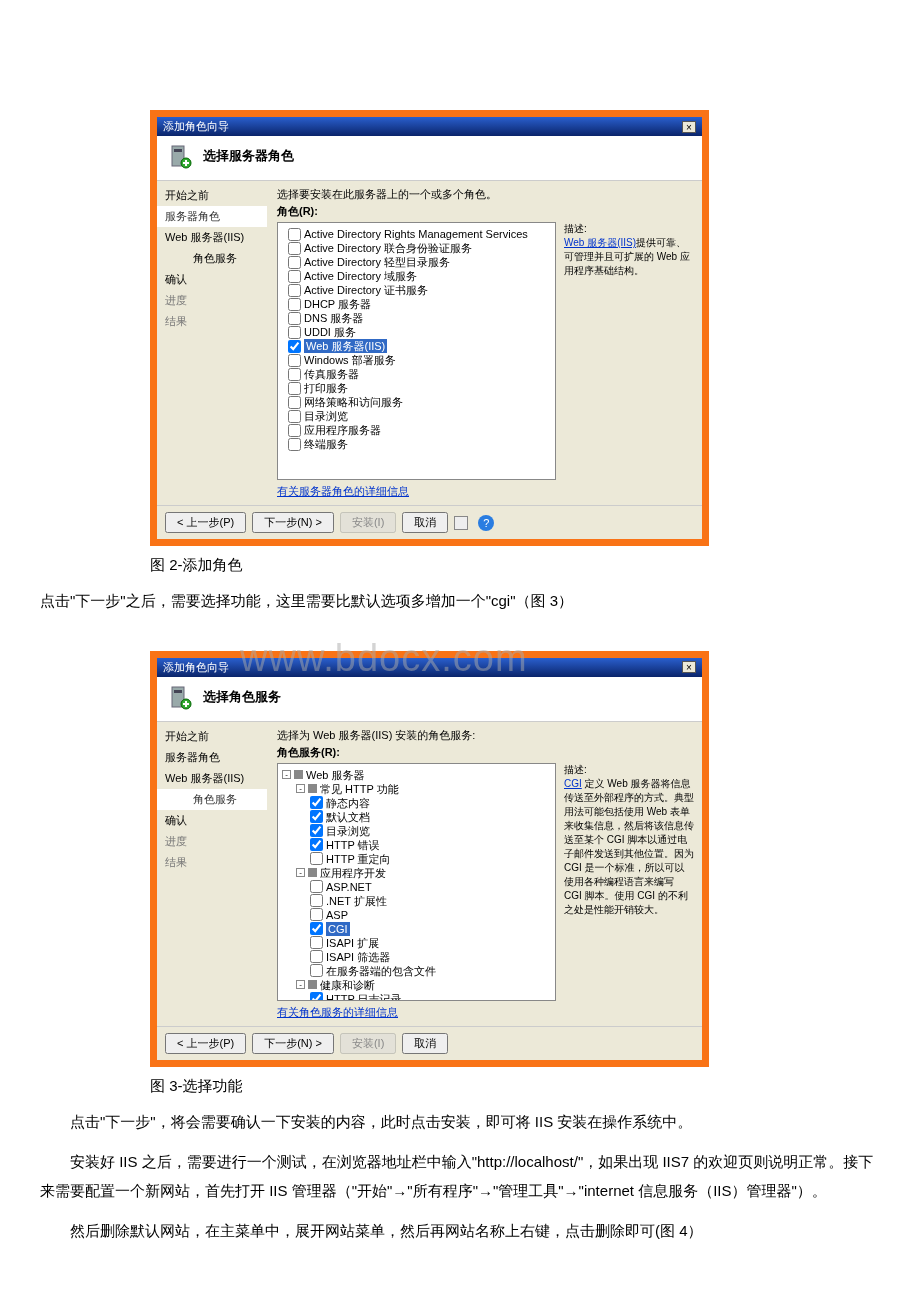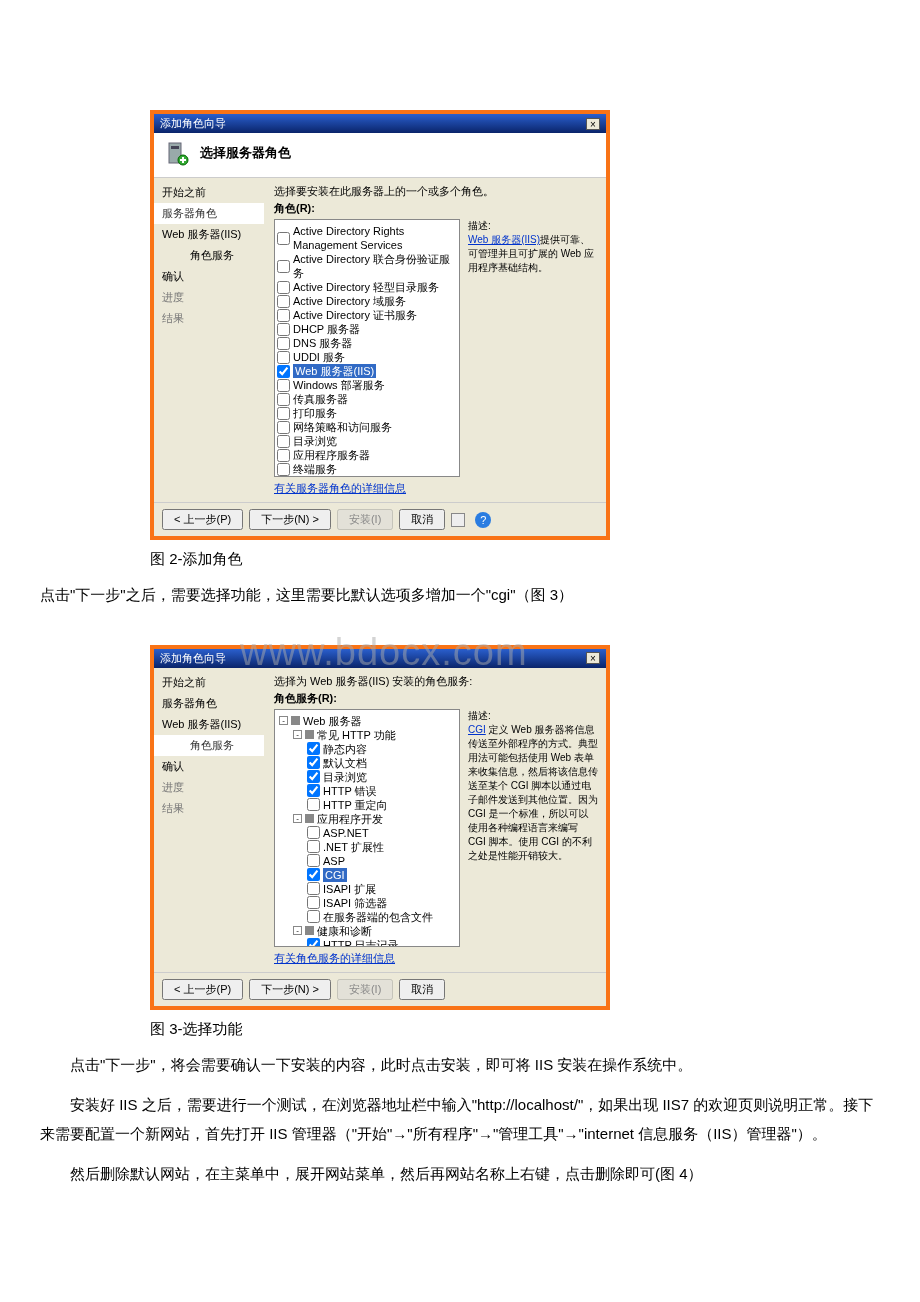--- a/index.html
+++ b/index.html
@@ -1,34 +1,34 @@
 <!DOCTYPE html>
 <html><head>
 <meta charset="utf-8">
 <style>
   * { box-sizing: border-box; margin: 0; padding: 0; }
   body { font-family: "Microsoft YaHei", SimSun, Arial, sans-serif; background: #fff; width: 920px; margin: 0 auto; color: #000; }
   .page { padding: 0 40px 60px 40px; }
   .dialog-wrap { margin: 110px 0 10px 110px; }
-  .dialog { width: 460px; border: 4px solid #f97316; background: #ece9d8; font-family: SimSun, Arial, sans-serif; font-size: 11px; position: relative; margin-top: 35px; }
+  .dialog { width: 559px; border: 7px solid #f97316; background: #ece9d8; font-family: SimSun, Arial, sans-serif; font-size: 11px; position: relative; margin-top: 35px; }
   .titlebar { background: linear-gradient(#2a5fcd,#0a246a); color: #fff; padding: 2px 6px; font-size: 11px; display: flex; justify-content: space-between; align-items: center; }
   .titlebar .close { width: 14px; height: 12px; background: #ece9d8; color: #000; font-size: 10px; text-align: center; line-height: 12px; border: 1px solid #555; cursor: pointer; }
   .header { display: flex; align-items: center; gap: 8px; padding: 6px 10px 10px 10px; background: #fff; border-bottom: 1px solid #ccc; }
   .header .icon { width: 28px; height: 28px; display: flex; justify-content: center; align-items: center; }
   .header .title { font-size: 13px; font-weight: bold; }
   .body { display: flex; background: #ece9d8; }
   .sidebar { width: 110px; background: #ece9d8; padding: 4px 0; }
   .sidebar .item { padding: 3px 8px; cursor: pointer; }
   .sidebar .item.sel { background: #fff; color: #333; }
   .sidebar .item.indent { padding-left: 36px; }
   .sidebar .item.dim { color: #777; }
   .main { flex: 1; padding: 6px 8px 6px 10px; background: #ece9d8; }
   .main .prompt { margin-bottom: 2px; }
   .main .sub { margin-bottom: 3px; font-weight: bold; }
-  .rolesbox { background: #fff; border: 1px solid #888; height: 258px; overflow: hidden; padding: 4px 0; }
+  .rolesbox { background: #fff; border: 1px solid #888; height: 258px; overflow: hidden; padding: 4px 8px; }
   .roleline { display: flex; align-items: center; gap: 3px; padding: 0 2px; line-height: 14px; }
   .roleline input { margin: 0; }
   .roleline .hl { background: #316ac5; color: #fff; padding: 0 2px; }
   .link { color: #0033cc; text-decoration: underline; cursor: pointer; display: inline-block; margin-top: 4px; }
   .footer { border-top: 1px solid #ccc; padding: 6px 8px; text-align: right; background: #ece9d8; display: flex; gap: 6px; align-items: center; }
   .footer button { font-size: 11px; padding: 1px 10px; font-family: inherit; }
   .footer button:disabled { color: #888; }
   .footer .help { width: 16px; height: 16px; border-radius: 50%; background: #2a7de1; color: #fff; font-size: 11px; display: inline-flex; justify-content: center; align-items: center; margin-left: 4px; }
   .tree { background: #fff; border: 1px solid #888; height: 238px; overflow: hidden; padding: 4px 4px; }
   .tree .row { display: flex; align-items: center; gap: 3px; line-height: 14px; }
@@ -166,20 +166,31 @@
 
   <div class="caption">图 2-添加角色</div>
   <p class="para" style="text-indent:0;margin-left:0">点击"下一步"之后，需要选择功能，这里需要比默认选项多增加一个"cgi"（图 3）</p>
 
   <div class="watermark" style="margin:10px 0 10px 110px;">
     <div class="dialog">
       <div class="titlebar">
         <span>添加角色向导</span>
         <span class="close">×</span>
       </div>
+      <div class="header">
+        <span class="icon">
+          <svg width="26" height="26" viewBox="0 0 26 26">
+              <rect x="4" y="3" width="12" height="20" fill="#9aa" stroke="#667"></rect>
+              <rect x="6" y="6" width="8" height="3" fill="#445"></rect>
+              <circle cx="18" cy="20" r="5" fill="#3a3" stroke="#060"></circle>
+              <path d="M15 20 h6 M18 17 v6" stroke="#fff" stroke-width="2"></path>
+            </svg>
+        </span>
+        <span class="title">选择角色服务</span>
+      </div>
       <div class="body">
         <div class="sidebar" id="sb2">
             <div class="item">开始之前</div>
             <div class="item">服务器角色</div>
             <div class="item">Web 服务器(IIS)</div>
             <div class="item sel indent">角色服务</div>
             <div class="item">确认</div>
             <div class="item dim">进度</div>
             <div class="item dim">结果</div>
           </div>

